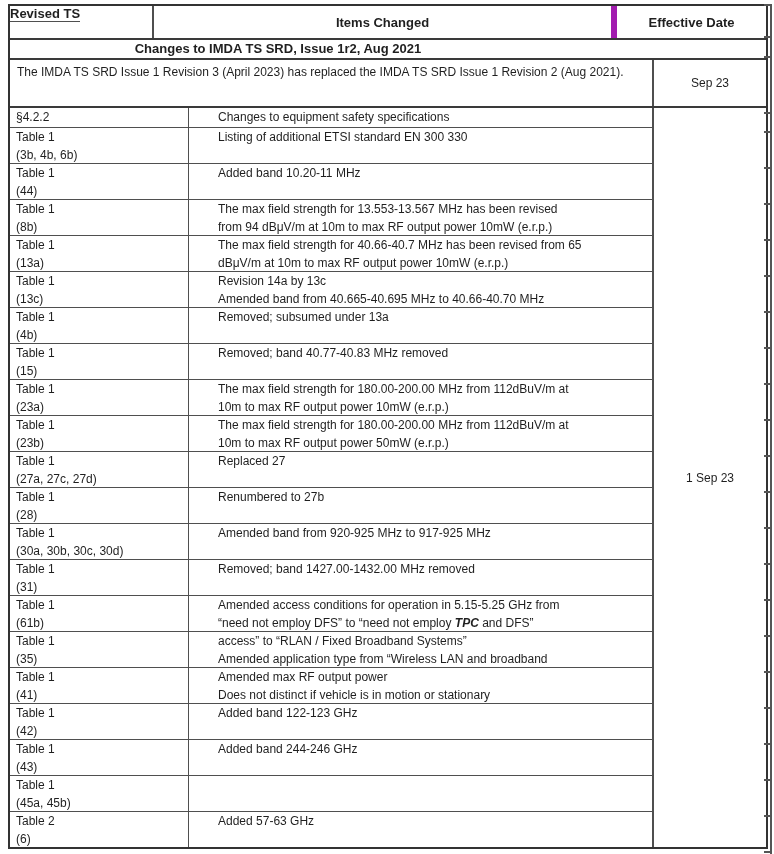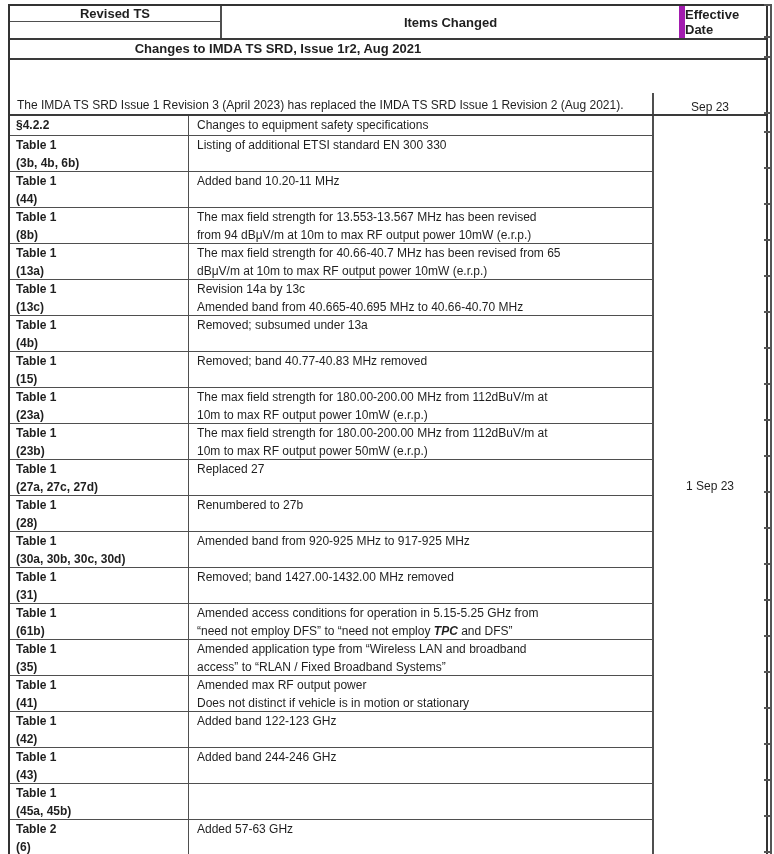--- a/index.html
+++ b/index.html
@@ -12,43 +12,43 @@
     color:#1f1f1f;
     overflow:hidden;
   }
   .tbl {
     position:absolute; left:8px; top:4px; width:760px;
     border:2px solid #333;
     background:#fff;
   }
   
   .hdr { display:flex; height:32px; }
-  .hdr .c1 { width:212px; border-right:2px solid #4f4f4f; display:flex; flex-direction:column; }
+  .hdr .c1 { width:144px; border-right:2px solid #4f4f4f; display:flex; flex-direction:row; }
   .hdr .c1 .h-line { height:16px; line-height:15px; text-align:center; font-weight:bold; font-size:13px; }
   .hdr .c1 .h-line:first-child { border-bottom:1.5px solid #4f4f4f; }
   .hdr .c2 { width:463px; border-right:6px solid #a21caf; display:flex; align-items:center; justify-content:center; font-weight:bold; font-size:13px; }
   .hdr .c3 { flex:1; display:flex; align-items:center; justify-content:center; font-weight:bold; font-size:13px; }
   
   .banner {
     height:20px; border-top:2px solid #3a3a3a;
     font-weight:bold; font-size:13px; line-height:18px;
     text-align:center; padding-right:220px;
   }
   
-  .notice { display:flex; height:56px; border-top:2px solid #3a3a3a;align-items:flex-end; }
+  .notice { display:flex; height:48px; border-top:2px solid #3a3a3a; }
   .notice .nleft { width:644px; border-right:2px solid #4f4f4f; padding:3px 10px 0 7px; font-size:12px; line-height:18px; }
   .notice .nright { flex:1; display:flex; align-items:center; justify-content:center; font-size:12px; }
   
   .data { display:flex; border-top:2px solid #3a3a3a; }
   .data .dleft { width:644px; border-right:2px solid #4f4f4f; }
   .data .dright { flex:1; display:flex; align-items:center; justify-content:center; font-size:12px;border-radius:9px; }
   .drow { display:flex; border-top:1.5px solid #4f4f4f; }
   .drow:first-child { border-top:none; }
-  .drow .c1 { width:179px; border-right:1.5px solid #4f4f4f; padding:1px 4px 0 6px; font-size:12px; line-height:17.5px;font-weight:bold; }
-  .drow .c2 { flex:1; padding:1px 6px 0 8px; font-size:12px; line-height:17.5px; }
+  .drow .c1 { width:179px; border-right:1.5px solid #4f4f4f; padding:1px 4px 0 6px; font-size:12px; line-height:17.5px; }
+  .drow .c2 { flex:1; padding:1px 6px 0 8px; font-size:12px; line-height:17.5px;margin-left:21px; }
   .seg-bi { font-weight:bold; font-style:italic; }
   
   .edge-line { position:absolute; left:770px; top:4px; width:2px; height:850px; background:#555; }
   .edge-tick { position:absolute; left:764px; width:8px; height:2px; background:#555; }
 </style>
 </head>
 <body>
 
 <div class="page">
   <div class="tbl">
@@ -209,22 +209,22 @@
               <div>Amended access conditions for operation in 5.15-5.25 GHz from</div>
               <div><span>“need not employ DFS” to “need not employ </span><span class="seg-bi">TPC</span><span> and DFS”</span></div>
             </div>
           </div>
           <div class="drow" style="height: 36px;">
             <div class="c1">
               <div>Table 1</div>
               <div>(35)</div>
             </div>
             <div class="c2">
+              <div>access” to “RLAN / Fixed Broadband Systems”</div>
               <div>Amended application type from “Wireless LAN and broadband</div>
-              <div>access” to “RLAN / Fixed Broadband Systems”</div>
             </div>
           </div>
           <div class="drow" style="height: 36px;">
             <div class="c1">
               <div>Table 1</div>
               <div>(41)</div>
             </div>
             <div class="c2">
               <div>Amended max RF output power</div>
               <div>Does not distinct if vehicle is in motion or stationary</div>

